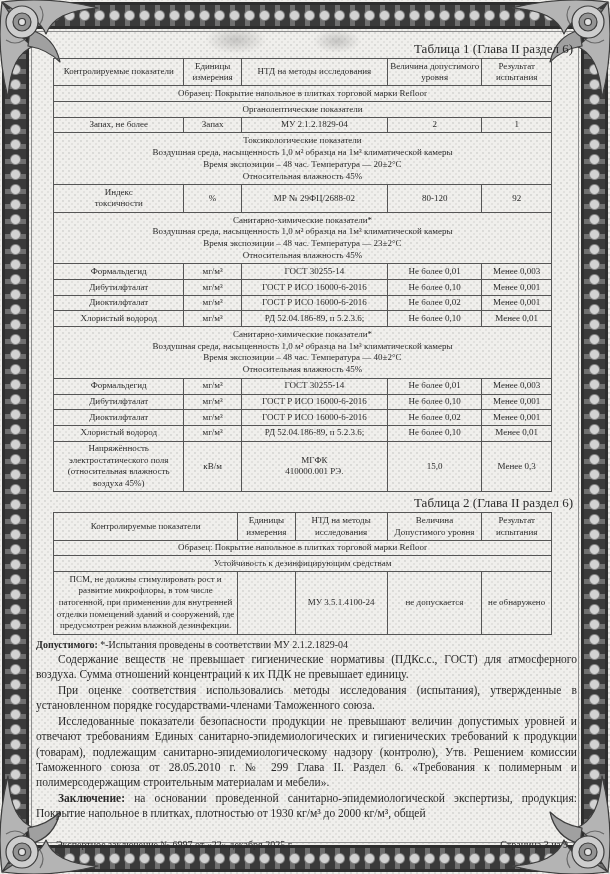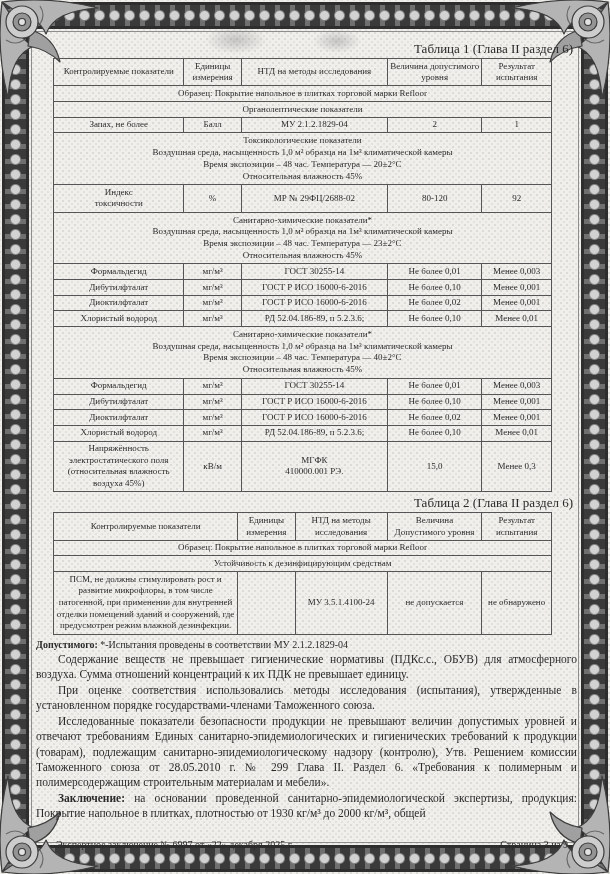--- a/index.html
+++ b/index.html
@@ -147,21 +147,21 @@
         <td>Результат испытания</td>
       </tr>
       <tr>
             <td colspan="5">Образец: Покрытие напольное в плитках торговой марки Refloor</td>
           </tr>
       <tr>
             <td colspan="5">Органолептические показатели</td>
           </tr>
       <tr>
         <td>Запах, не более</td>
-        <td>Балл</td>
+        <td>Запах</td>
         <td>МУ 2.1.2.1829-04</td>
         <td>2</td>
         <td>1</td>
       </tr>
       <tr>
         <td colspan="5" class="blk">
           <div>Токсикологические показатели</div>
           <div>Воздушная среда, насыщенность 1,0 м² образца на 1м³  климатической камеры</div>
           <div>Время экспозиции – 48 час. Температура — 20±2°С</div>
           <div>Относительная влажность 45%</div>
@@ -294,21 +294,21 @@
         <td>не обнаружено</td>
       </tr>
     </tbody>
       </table>
 
     <div class="note-line">
       <b>Допустимого:</b>
       <span>*-Испытания проведены в соответствии  МУ 2.1.2.1829-04</span>
     </div>
 
-    <div class="para">Содержание веществ не превышает гигиенические нормативы (ПДКс.с., ОБУВ) для атмосферного воздуха. Сумма отношений концентраций к их ПДК не превышает единицу.</div>
+    <div class="para">Содержание веществ не превышает гигиенические нормативы (ПДКс.с., ГОСТ) для атмосферного воздуха. Сумма отношений концентраций к их ПДК не превышает единицу.</div>
     <div class="para">При оценке соответствия использовались методы исследования (испытания), утвержденные в установленном порядке государствами-членами Таможенного союза.</div>
     <div class="para">Исследованные показатели безопасности продукции не превышают величин допустимых уровней и отвечают требованиям Единых санитарно-эпидемиологических и гигиенических требований к продукции (товарам), подлежащим санитарно-эпидемиологическому надзору (контролю), Утв. Решением комиссии Таможенного союза от 28.05.2010 г. № 299 Глава II. Раздел 6. «Требования к полимерным и полимерсодержащим строительным материалам и мебели».</div>
     <div class="para">
       <b>Заключение:</b>
       <span>на основании проведенной санитарно-эпидемиологической экспертизы, продукция: Покрытие напольное в плитках, плотностью от 1930 кг/м³ до 2000 кг/м³, общей</span>
     </div>
 
   </div>
 
   <div class="footer">

